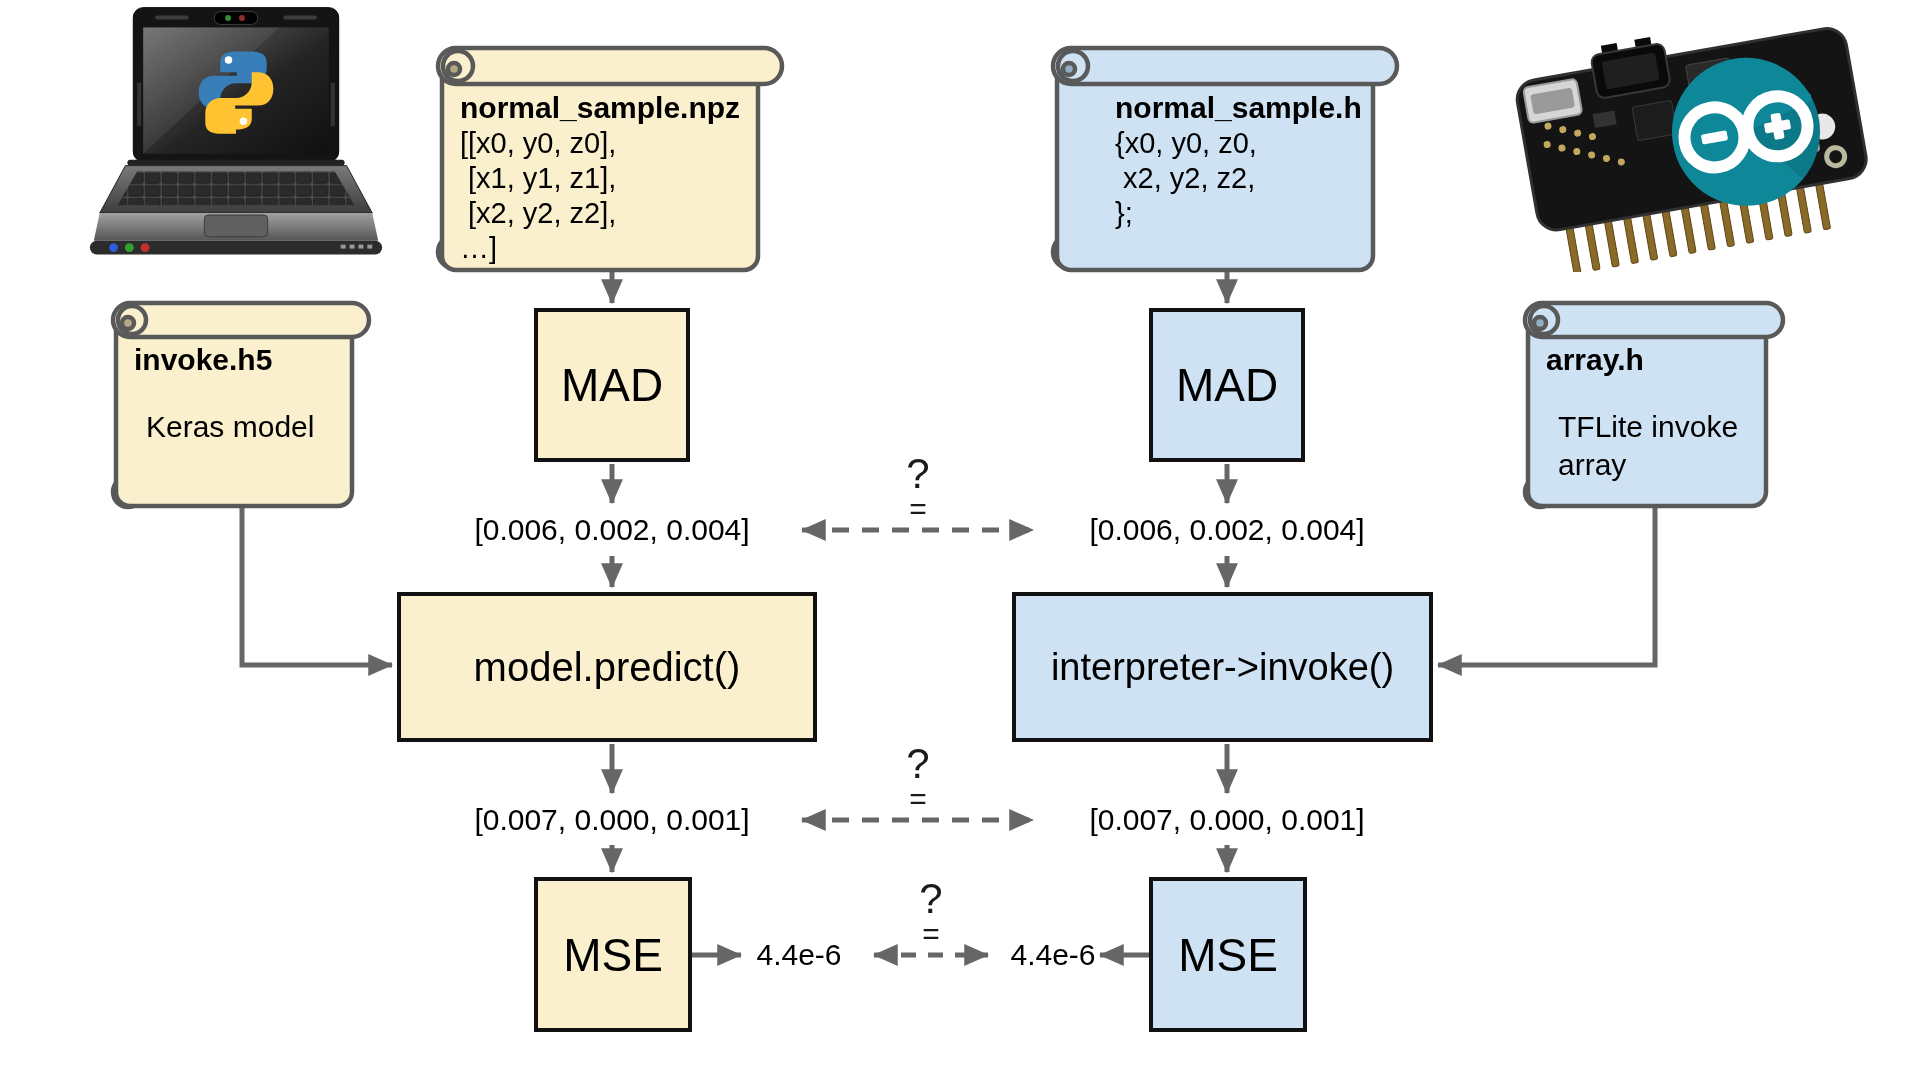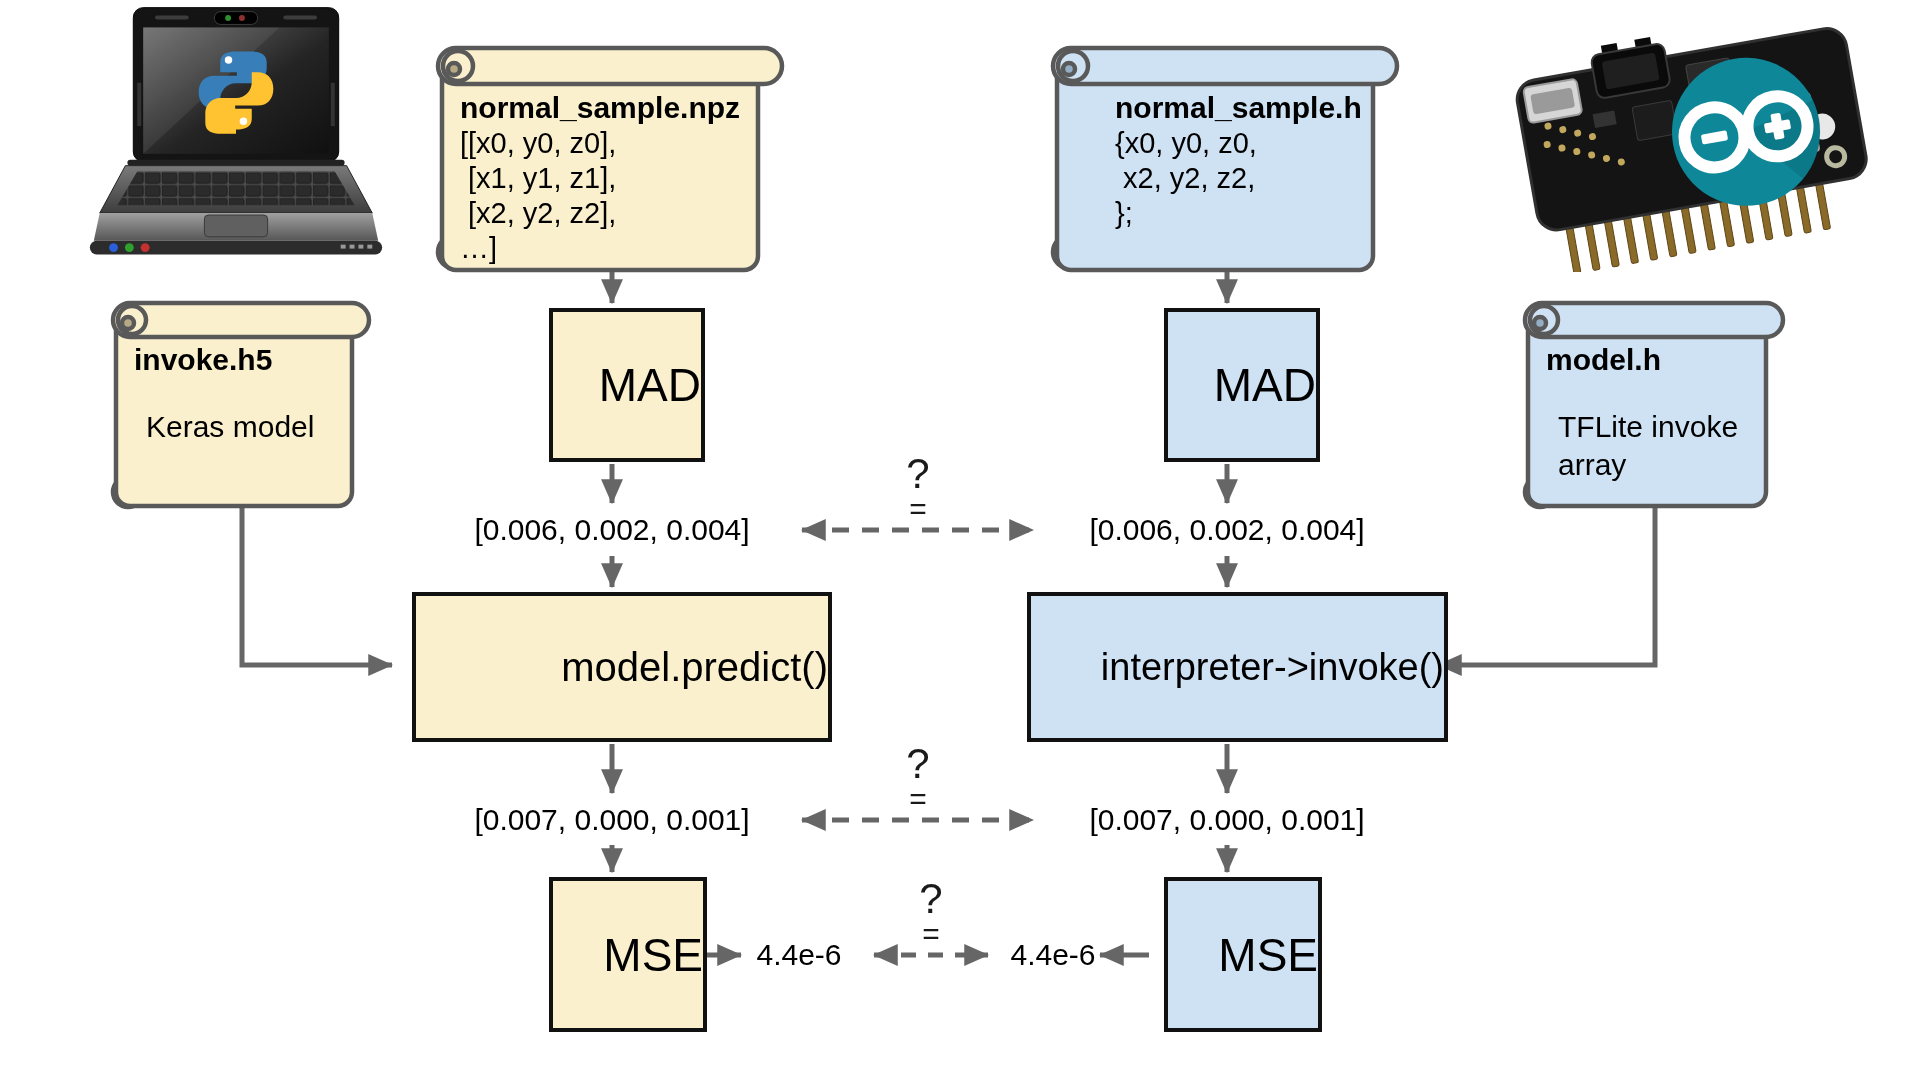--- a/index.html
+++ b/index.html
@@ -4,22 +4,22 @@
 <style>
   html,body{margin:0;padding:0;background:#ffffff;}
   #canvas{
     position:relative;width:1920px;height:1080px;background:#ffffff;overflow:hidden;
     font-family:"Liberation Sans","DejaVu Sans",sans-serif;color:#000;
   }
   .abs{position:absolute;}
   svg{display:block;}
   
   .box{
-    position:absolute;display:flex;align-items:center;justify-content:flex-end;
-    border:4px solid #111111;box-sizing:border-box;text-align:center;margin-left:15px;
+    position:absolute;display:flex;align-items:center;justify-content:center;
+    border:4px solid #111111;box-sizing:border-box;text-align:center;
   }
   .box.cream{background:#FAF0CD;}
   .box.blue{background:#CFE2F3;}
   .box-label-big{font-size:46px;}
   .box-label-mid{font-size:38px;}
   
   .value-text{
     position:absolute;transform:translate(-50%,-50%);font-size:30px;white-space:nowrap;
   }
   
@@ -254,21 +254,21 @@
       <g stroke="#595959" stroke-width="4.5">
         <circle cx="20" cy="194" r="15" fill="#CFE2F3"></circle>
           <circle cx="15" cy="197" r="6" fill="#93aec4"></circle>
         <rect x="8" y="20" width="238" height="188" rx="14" fill="#CFE2F3"></rect>
         <rect x="5" y="5" width="258" height="34" rx="17" fill="#CFE2F3"></rect>
         <circle cx="24" cy="22" r="14" fill="#CFE2F3"></circle>
           <circle cx="20" cy="25" r="6" fill="#93aec4"></circle>
       </g>
     </svg>
     <div style="position:absolute;left:26px;top:44px;">
-      <div class="scroll-title">model.h</div>
+      <div class="scroll-title">array.h</div>
       <div class="scroll-body model-scroll-body">TFLite invoke array</div>
     </div>
   </div>
 
   <div class="box cream box-label-big" style="left:534px;top:308px;width:156px;height:154px;">
     <span>MAD</span>
   </div>
   <div class="box blue box-label-big" style="left:1149px;top:308px;width:156px;height:154px;">
     <span>MAD</span>
   </div>

